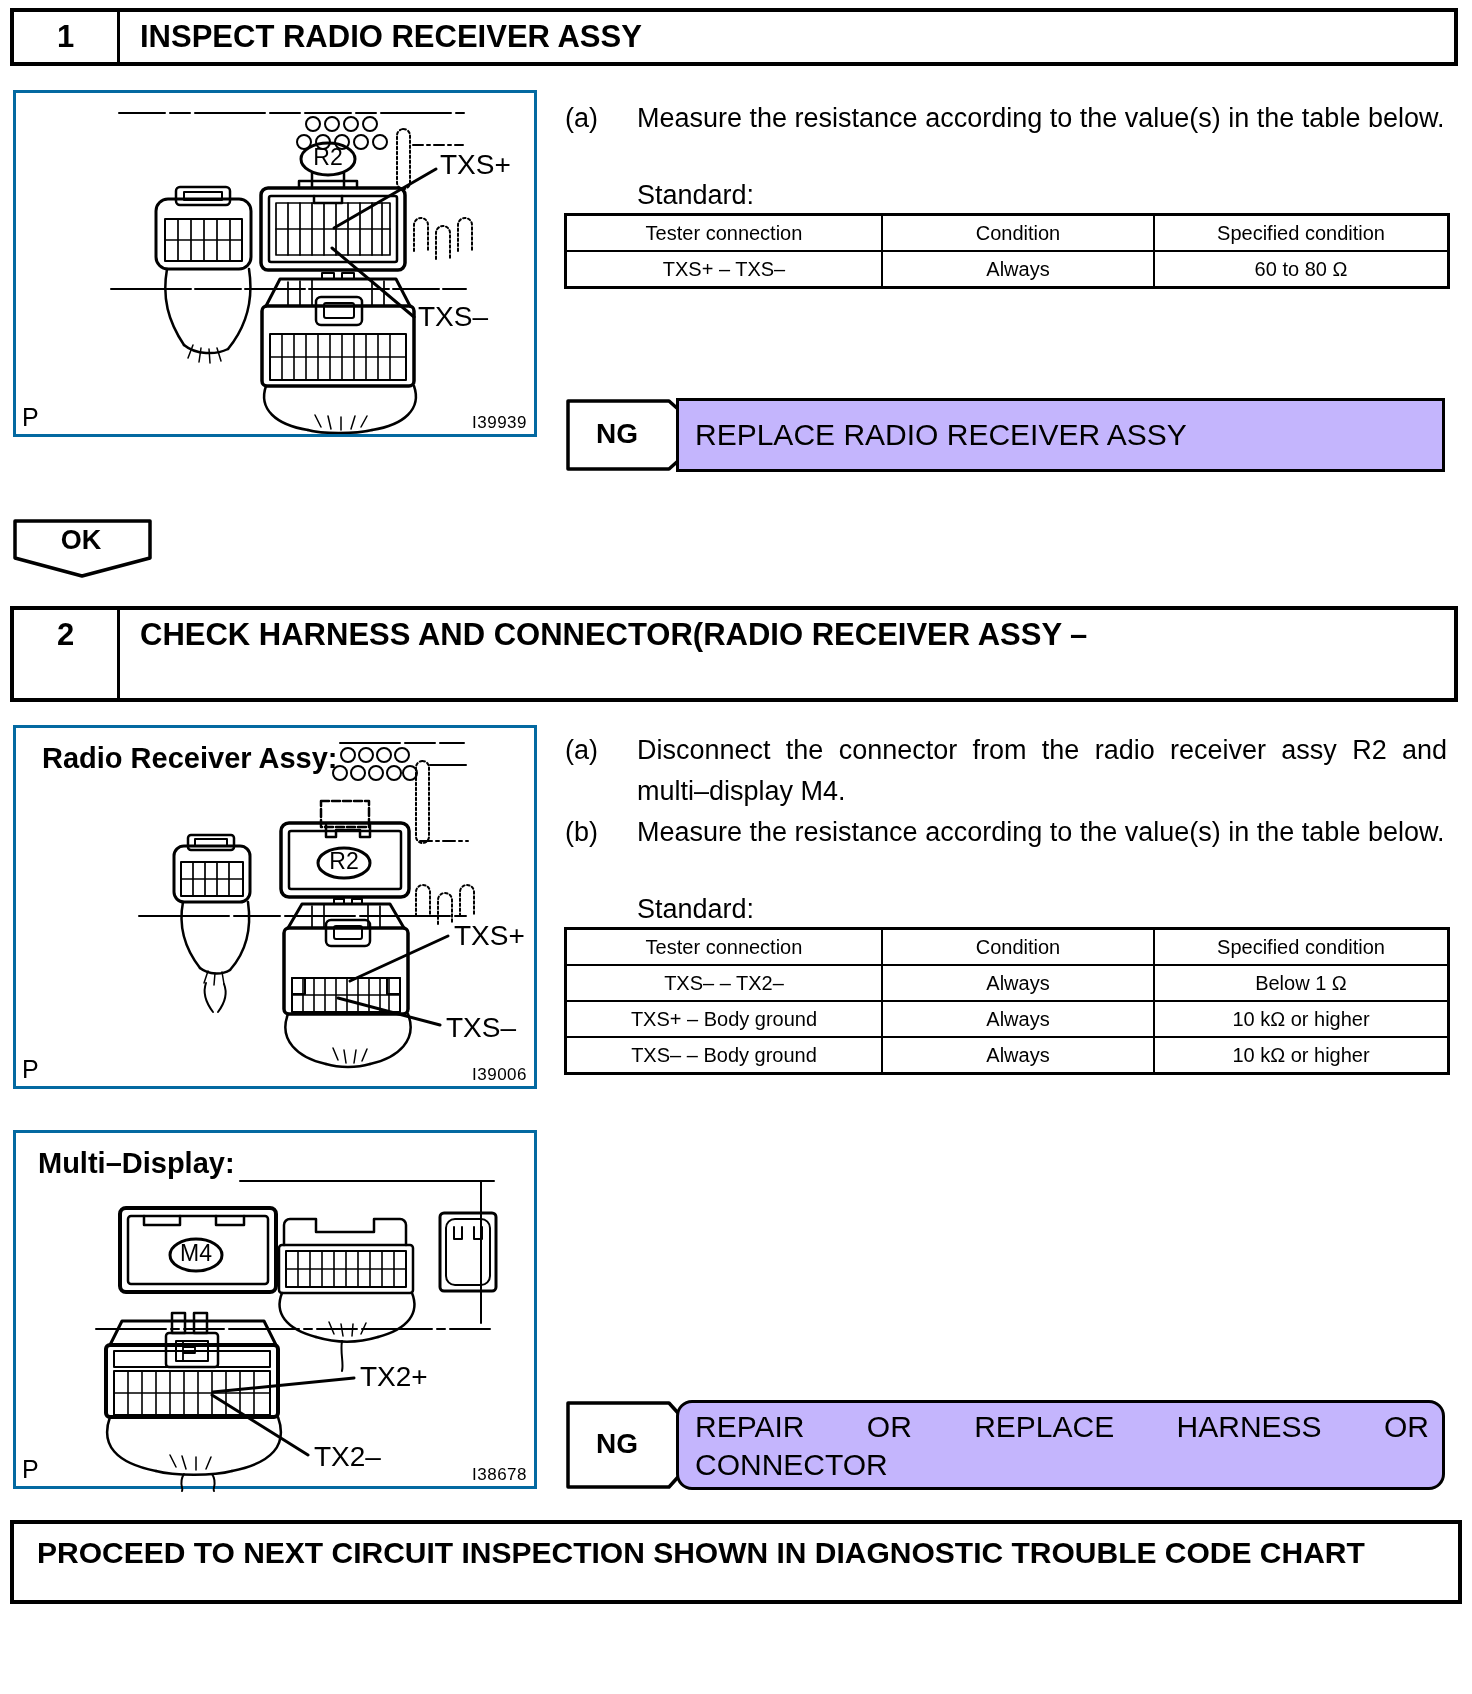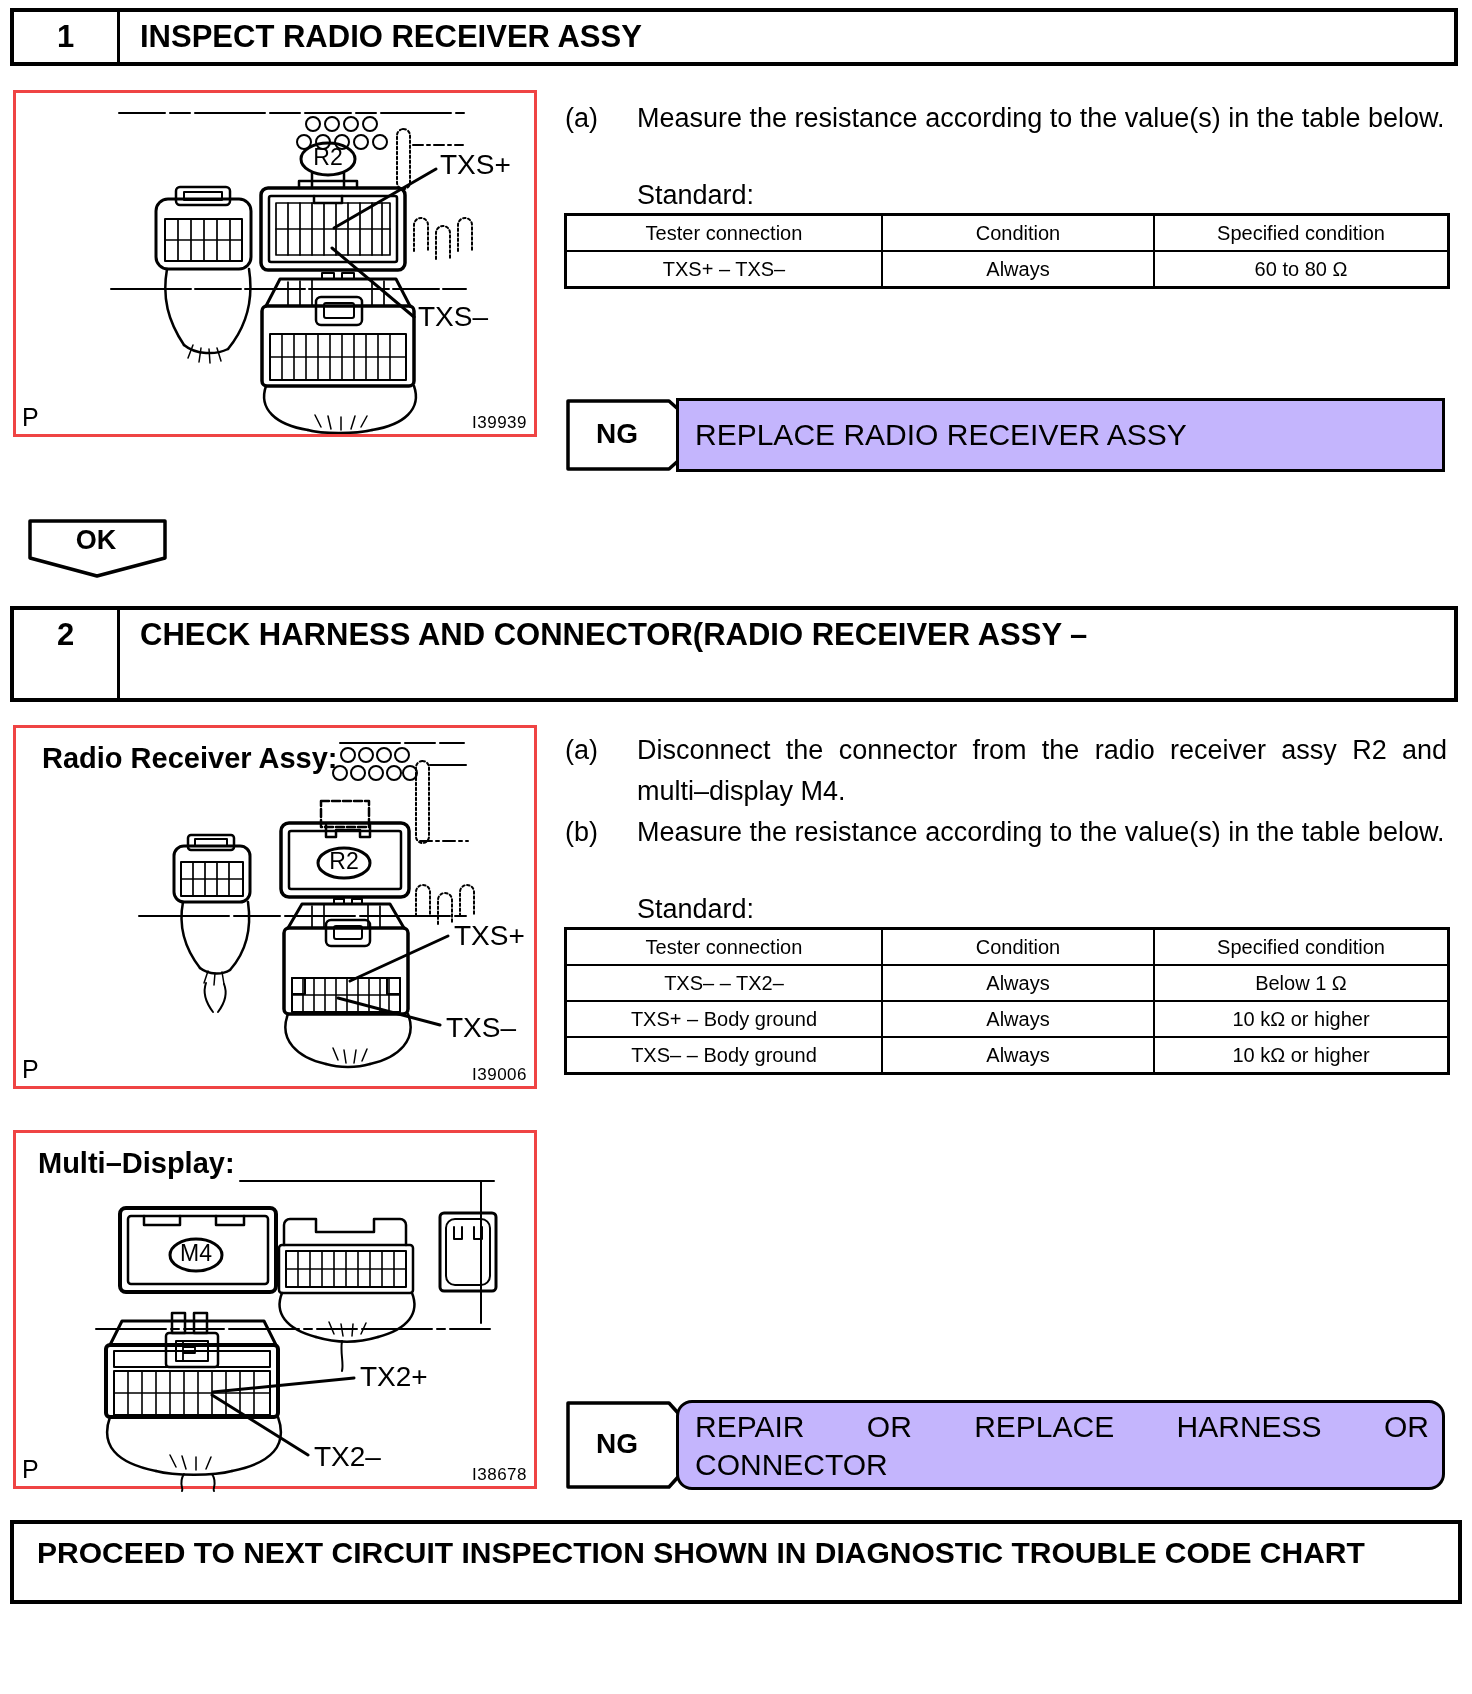--- a/index.html
+++ b/index.html
@@ -7,21 +7,21 @@
         font-family:"Liberation Sans", sans-serif;color:#000;}
 
   
   .bar{position:absolute;left:10px;width:1448px;border:4px solid #000;background:#fff;
        display:flex;box-sizing:border-box;}
   .bar-num{width:106px;border-right:3px solid #000;text-align:center;font-weight:700;
            font-size:31px;padding-top:7px;box-sizing:border-box;flex:none;}
   .bar-title{flex:1;font-weight:700;font-size:31px;line-height:38px;padding:6px 10px 6px 20px;}
 
   
-  .fig{position:absolute;left:13px;width:524px;border:3px solid #ef4444;background:#fff;box-sizing:border-box;}
+  .fig{position:absolute;left:13px;width:524px;border:3px solid #0369a1;background:#fff;box-sizing:border-box;}
   .fig svg{position:absolute;left:0;top:0;display:block;}
   .fig-title{position:absolute;font-weight:700;font-size:29px;white-space:nowrap;}
   .pin-label{position:absolute;font-size:28px;white-space:nowrap;}
   .conn-id{position:absolute;font-size:23px;transform:translate(-50%,-55%);}
   .corner-p{position:absolute;left:6px;bottom:2px;font-size:25px;}
   .fig-code{position:absolute;right:7px;bottom:1px;font-size:17px;letter-spacing:0.5px;}
 
   
   .para{position:absolute;left:565px;width:882px;display:flex;font-size:27px;line-height:41px;}
   .para .marker{width:72px;flex:none;}
@@ -35,21 +35,21 @@
   
   .ng-arrow{position:absolute;}
   .ng-label{position:absolute;font-weight:700;font-size:28px;}
   .ng-box{position:absolute;border:3px solid #000;box-sizing:border-box;background:#c4b5fd;
           font-weight:400;font-size:30px;}
   .ng-box.single{display:flex;align-items:center;padding-left:16px;}
   .ng-box.double{padding:5px 0 0 16px;line-height:38px;border-radius:16px;}
   .jline{width:734px;text-align:justify;text-align-last:justify;}
 
   
-  .ok-wrap{position:absolute;left:27px;width:142px;height:62px;}
+  .ok-wrap{position:absolute;left:12px;width:142px;height:62px;}
   .ok-wrap svg{position:absolute;left:0;top:0;}
   .ok-text{position:absolute;left:0;top:7px;width:138px;text-align:center;font-weight:700;font-size:27px;}
 
   
   .banner{position:absolute;left:10px;width:1452px;height:84px;border:4px solid #000;
           box-sizing:border-box;font-weight:700;font-size:30px;padding:12px 10px 0 28px;background:#fff;}
 </style>
 </head>
 <body>
 

